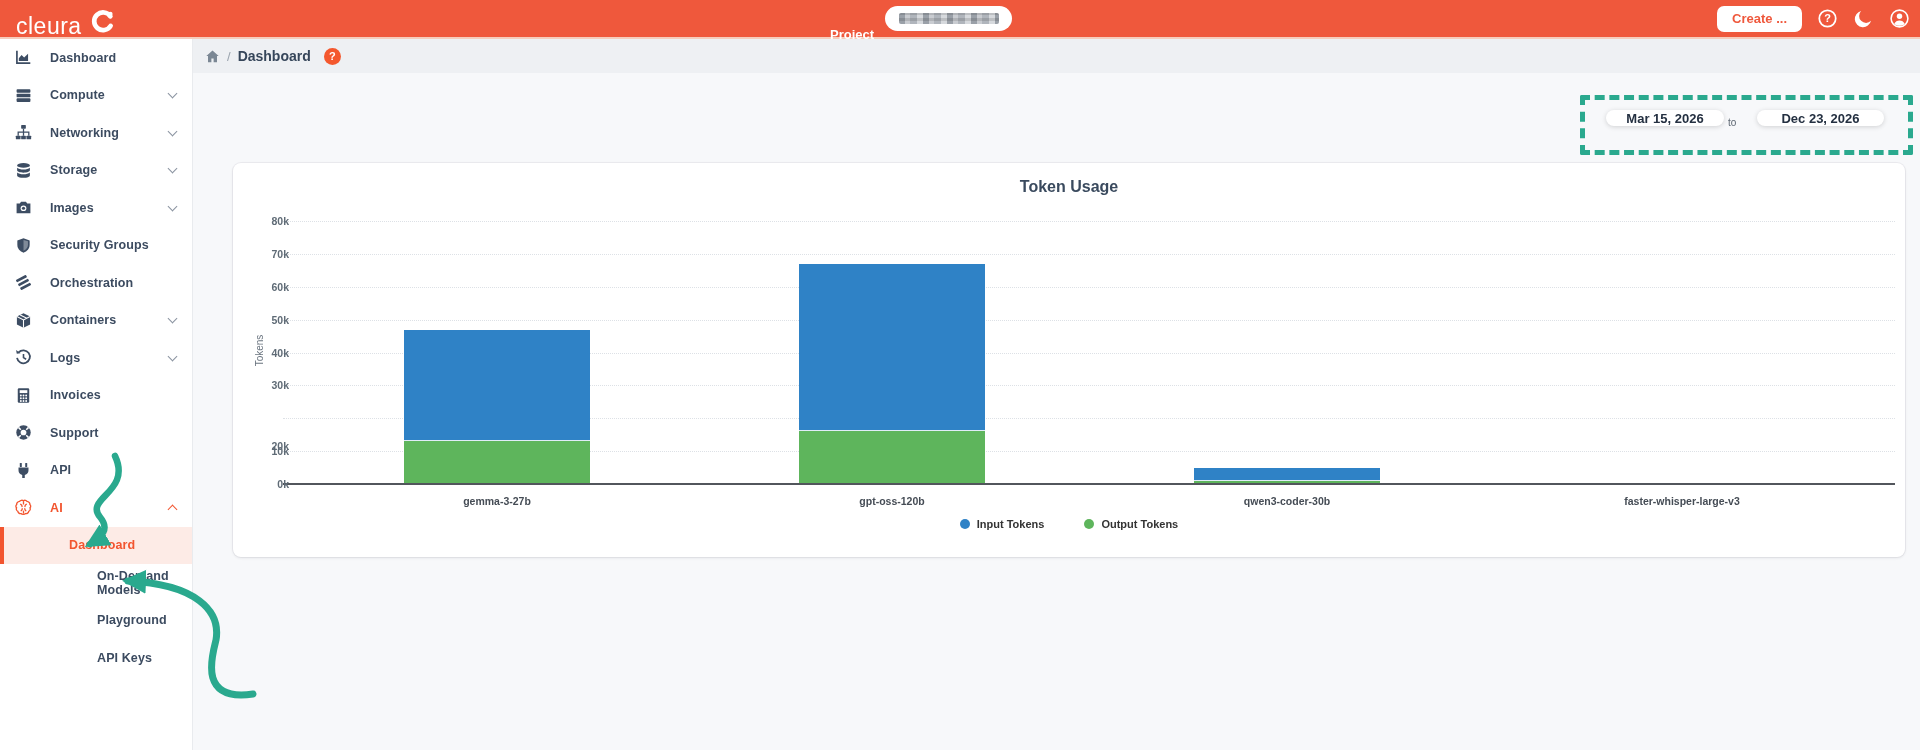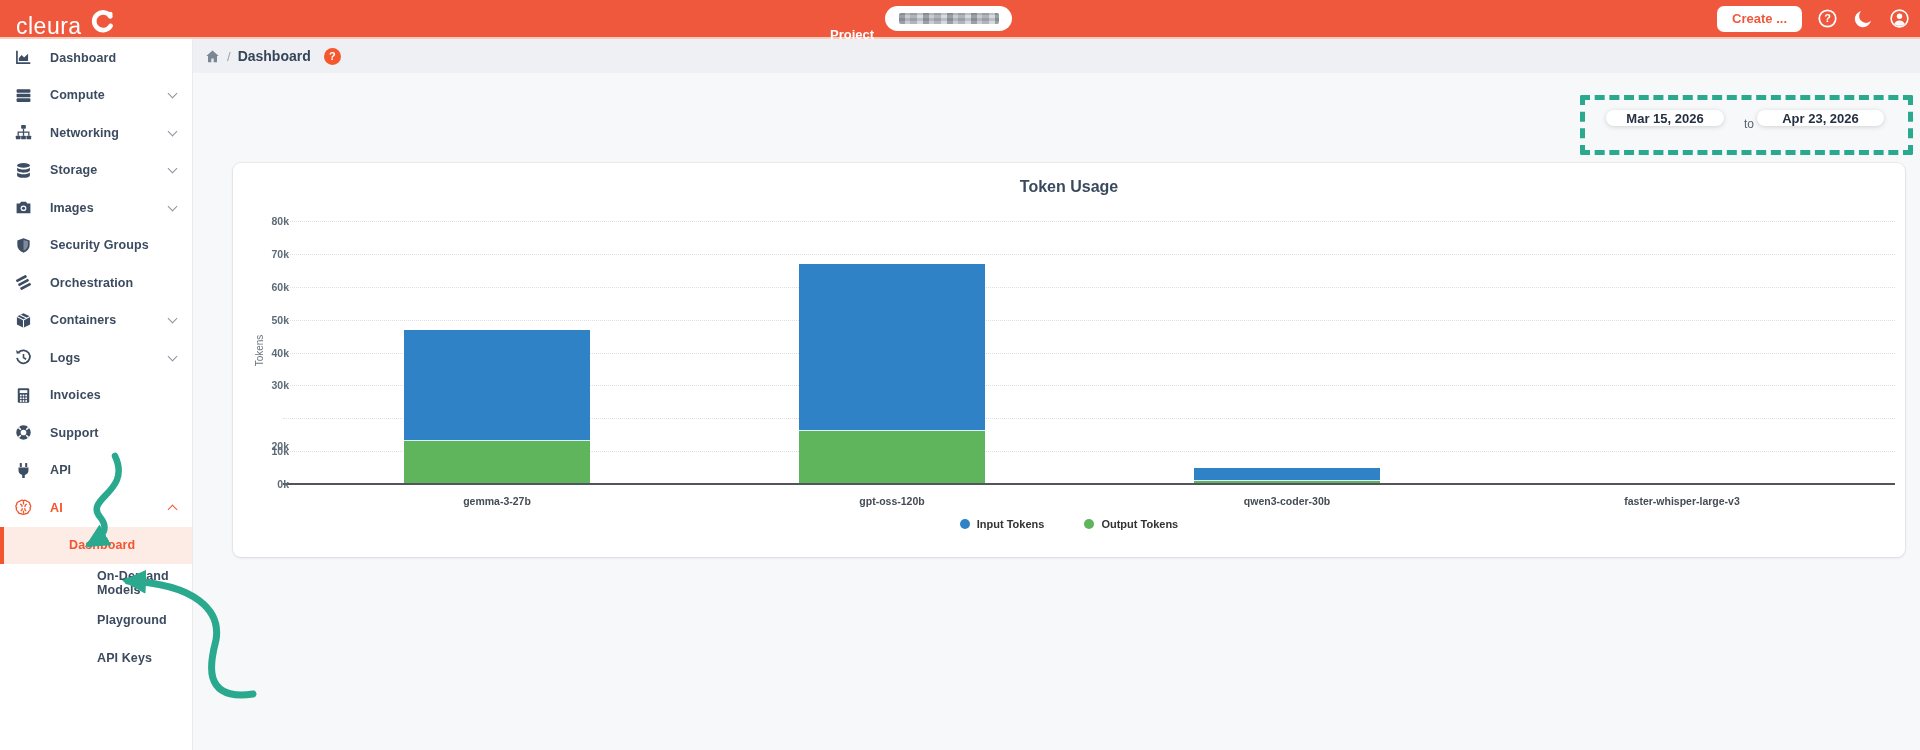--- a/index.html
+++ b/index.html
@@ -83,21 +83,21 @@
     border:5px dashed #2aa98e; border-radius:2px; z-index:30;
   }
   .date-pill {
     position:absolute; height:16px; border-radius:15px; background:#fff;
     box-shadow:0 1px 5px rgba(0,0,0,.16);
     display:flex; align-items:center; justify-content:center;
     font-size:13px; font-weight:700; color:#243041; cursor:pointer; z-index:31;
   }
   .date-from { left:1606px; top:110px; width:118px; }
   .date-to   { left:1757px; top:110px; width:127px; }
-  .range-sep { position:absolute; left:1728px; top:117px; width:26px; text-align:right; font-size:12px; color:#5b6570; z-index:31; }
+  .range-sep { position:absolute; left:1728px; top:117px; width:26px; text-align:left; font-size:10px; color:#5b6570; z-index:31; }
 
   
   .card {
     position:absolute; left:233px; top:163px; width:1672px; height:394px;
     background:#fff; border-radius:8px; box-shadow:0 1px 3px rgba(35,45,60,.10), 0 0 0 1px #ececf0;
   }
   .chart-title {
     position:absolute; left:0; right:0; top:15px; text-align:center;
     font-size:16px; font-weight:700; color:#3a4a5e;
   }
@@ -324,21 +324,21 @@
   <span class="crumb-sep">/</span>
   <span class="crumb-page">Dashboard</span>
   <span class="help-badge">?</span>
 </div>
 
 <div class="main"></div>
 
 <div class="range-highlight"></div>
 <div class="date-pill date-from">Mar 15, 2026</div>
 <span class="range-sep">to</span>
-<div class="date-pill date-to">Apr 23, 2026</div>
+<div class="date-pill date-to">Dec 23, 2026</div>
 
 <div class="card">
   <div class="chart-title">Token Usage</div>
   <div class="ylabel">Tokens</div>
   <div class="plot" id="chart-plot">
       <div class="gridline" style="top: 230.125px;"></div>
       <div class="gridline" style="top: 197.25px;"></div>
       <div class="gridline" style="top: 164.375px;"></div>
       <div class="gridline" style="top: 131.5px;"></div>
       <div class="gridline" style="top: 98.625px;"></div>

